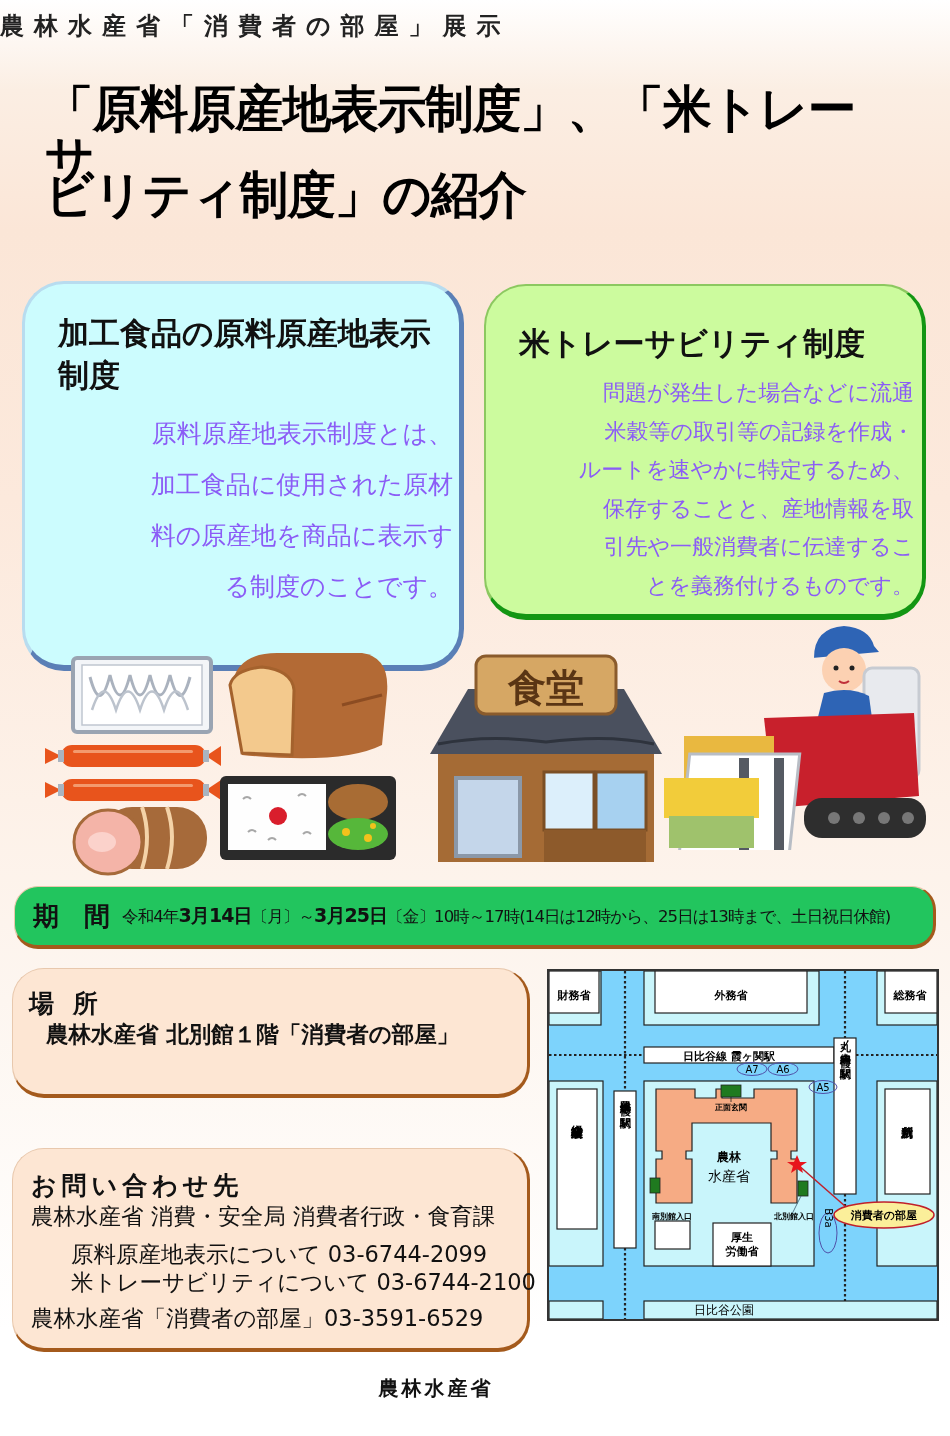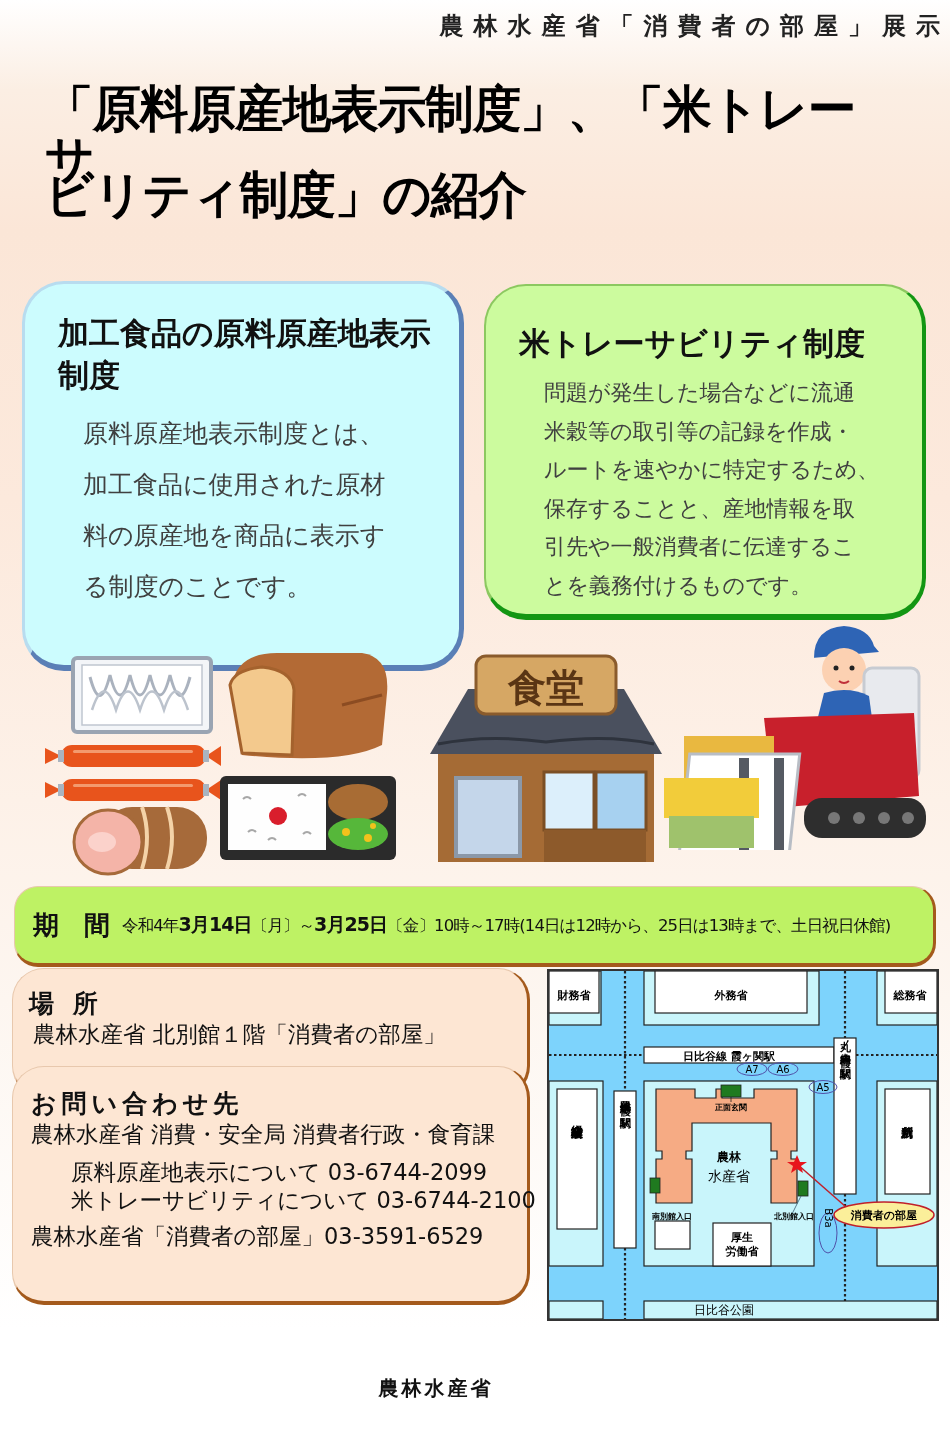--- a/index.html
+++ b/index.html
@@ -10,21 +10,21 @@
     font-family: "DejaVu Sans", "Liberation Sans", sans-serif;
     color: #111;
     background: linear-gradient(to bottom,
       #ffffff 0px, #fbeee3 90px, #fbe6d7 230px, #fce9dc 500px,
       #fdf1e8 800px, #fdf6f0 1000px, #ffffff 1330px, #ffffff 1436px);
   }
   .abs { position: absolute; }
 
   
   .org-header {
-    left: 0; width: 950px; top: 10px; text-align: right;
+    left: 0; width: 950px; top: 10px; text-align: left;
     font-size: 24px; font-weight: bold; letter-spacing: 10px; color: #222;
   }
   .main-title {
     left: 45px; width: 880px; font-size: 50px; font-weight: bold; color: #000;
     line-height: 1; letter-spacing: -1px; transform: scaleX(0.97); transform-origin: left;
   }
   .title-1 { top: 84px; }
   .title-2 { top: 170px; }
 
   
@@ -43,51 +43,51 @@
     background: #ccfb9e;
     border: 2px solid #8cc860;
     border-right: 4px solid #139613;
     border-bottom: 6px solid #139613;
   }
   .box-heading {
     position: absolute; font-weight: bold; font-size: 31px; line-height: 42px; color: #111;
   }
   .box-blue .box-heading { left: 33px; top: 28px; width: 380px; }
   .box-green .box-heading { left: 33px; top: 36px; width: 400px; font-size: 31px; }
-  .box-body { position: absolute; color: #404040; }
+  .box-body { position: absolute; color: #8b5cf6; text-align: right; }
   .box-blue .box-body { left: 58px; top: 124px; width: 370px; font-size: 25px; line-height: 51px; }
   .box-green .box-body { left: 58px; top: 88px; width: 370px; font-size: 22px; line-height: 38.5px; }
 
   
   .illus { position: absolute; }
 
   
   .period {
-    left: 14px; top: 886px; width: 922px; height: 81px;
-    background: #bef264;
+    left: 14px; top: 886px; width: 922px; height: 63px;
+    background: #22c55e;
     border: 1px solid #e8c8ad;
     border-right: 3px solid #a45a1c;
     border-bottom: 4px solid #a45a1c;
     border-radius: 24px;
     display: flex; align-items: center; padding-left: 18px; white-space: nowrap;
   }
   .period-label { font-size: 26px; font-weight: bold; letter-spacing: 8px; margin-right: 4px; }
   .period-text { font-size: 16.5px; letter-spacing: -0.9px; color: #111; }
   .period-text b { font-size: 19px; }
 
   .info-box {
     left: 12px; width: 518px;
     background: #fde6d3;
     border: 1px solid #e8c8ad;
     border-right: 3px solid #a45a1c;
     border-bottom: 4px solid #a45a1c;
     border-radius: 32px;
   }
   .place-box { top: 968px; height: 130px; }
-  .contact-box { top: 1066px; height: 239px; }
+  .contact-box { top: 1148px; height: 204px; }
   .info-heading { position: absolute; font-weight: bold; font-size: 25px; letter-spacing: 5px; }
   .info-line { position: absolute; font-size: 22.5px; white-space: nowrap; color: #111; }
 
   
   .map {
     left: 547px; top: 969px; width: 392px; height: 352px;
     background: #7dd3fc; border: 2px solid #333;
   }
   .map svg { display: block; }
 
@@ -212,21 +212,21 @@
 
 <div class="abs period">
   <span class="period-label">期 間</span>
   <span class="period-text">
     <span>令和4年</span><b>3月14日</b><span>〔月〕</span><span>～</span><b>3月25日</b><span>〔金〕</span><span>10時～17時</span><span>(14日は12時から、25日は13時まで、土日祝日休館)</span>
   </span>
 </div>
 
 <div class="abs info-box place-box">
   <div class="info-heading" style="left:16px;top:18px;">場 所</div>
-  <div class="info-line" style="left:20px;top:50px;">農林水産省 北別館１階「消費者の部屋」</div>
+  <div class="info-line" style="left:33px;top:50px;font-weight:bold;">農林水産省 北別館１階「消費者の部屋」</div>
 </div>
 
 <div class="abs info-box contact-box">
   <div class="info-heading" style="left:18px;top:20px;">お問い合わせ先</div>
   <div class="info-line" style="left:18px;top:52px;">農林水産省 消費・安全局 消費者行政・食育課</div>
   <div class="info-line" style="left:58px;top:90px;">
     <span>原料原産地表示について</span>
     <span>03-6744-2099</span>
   </div>
   <div class="info-line" style="left:58px;top:118px;">

